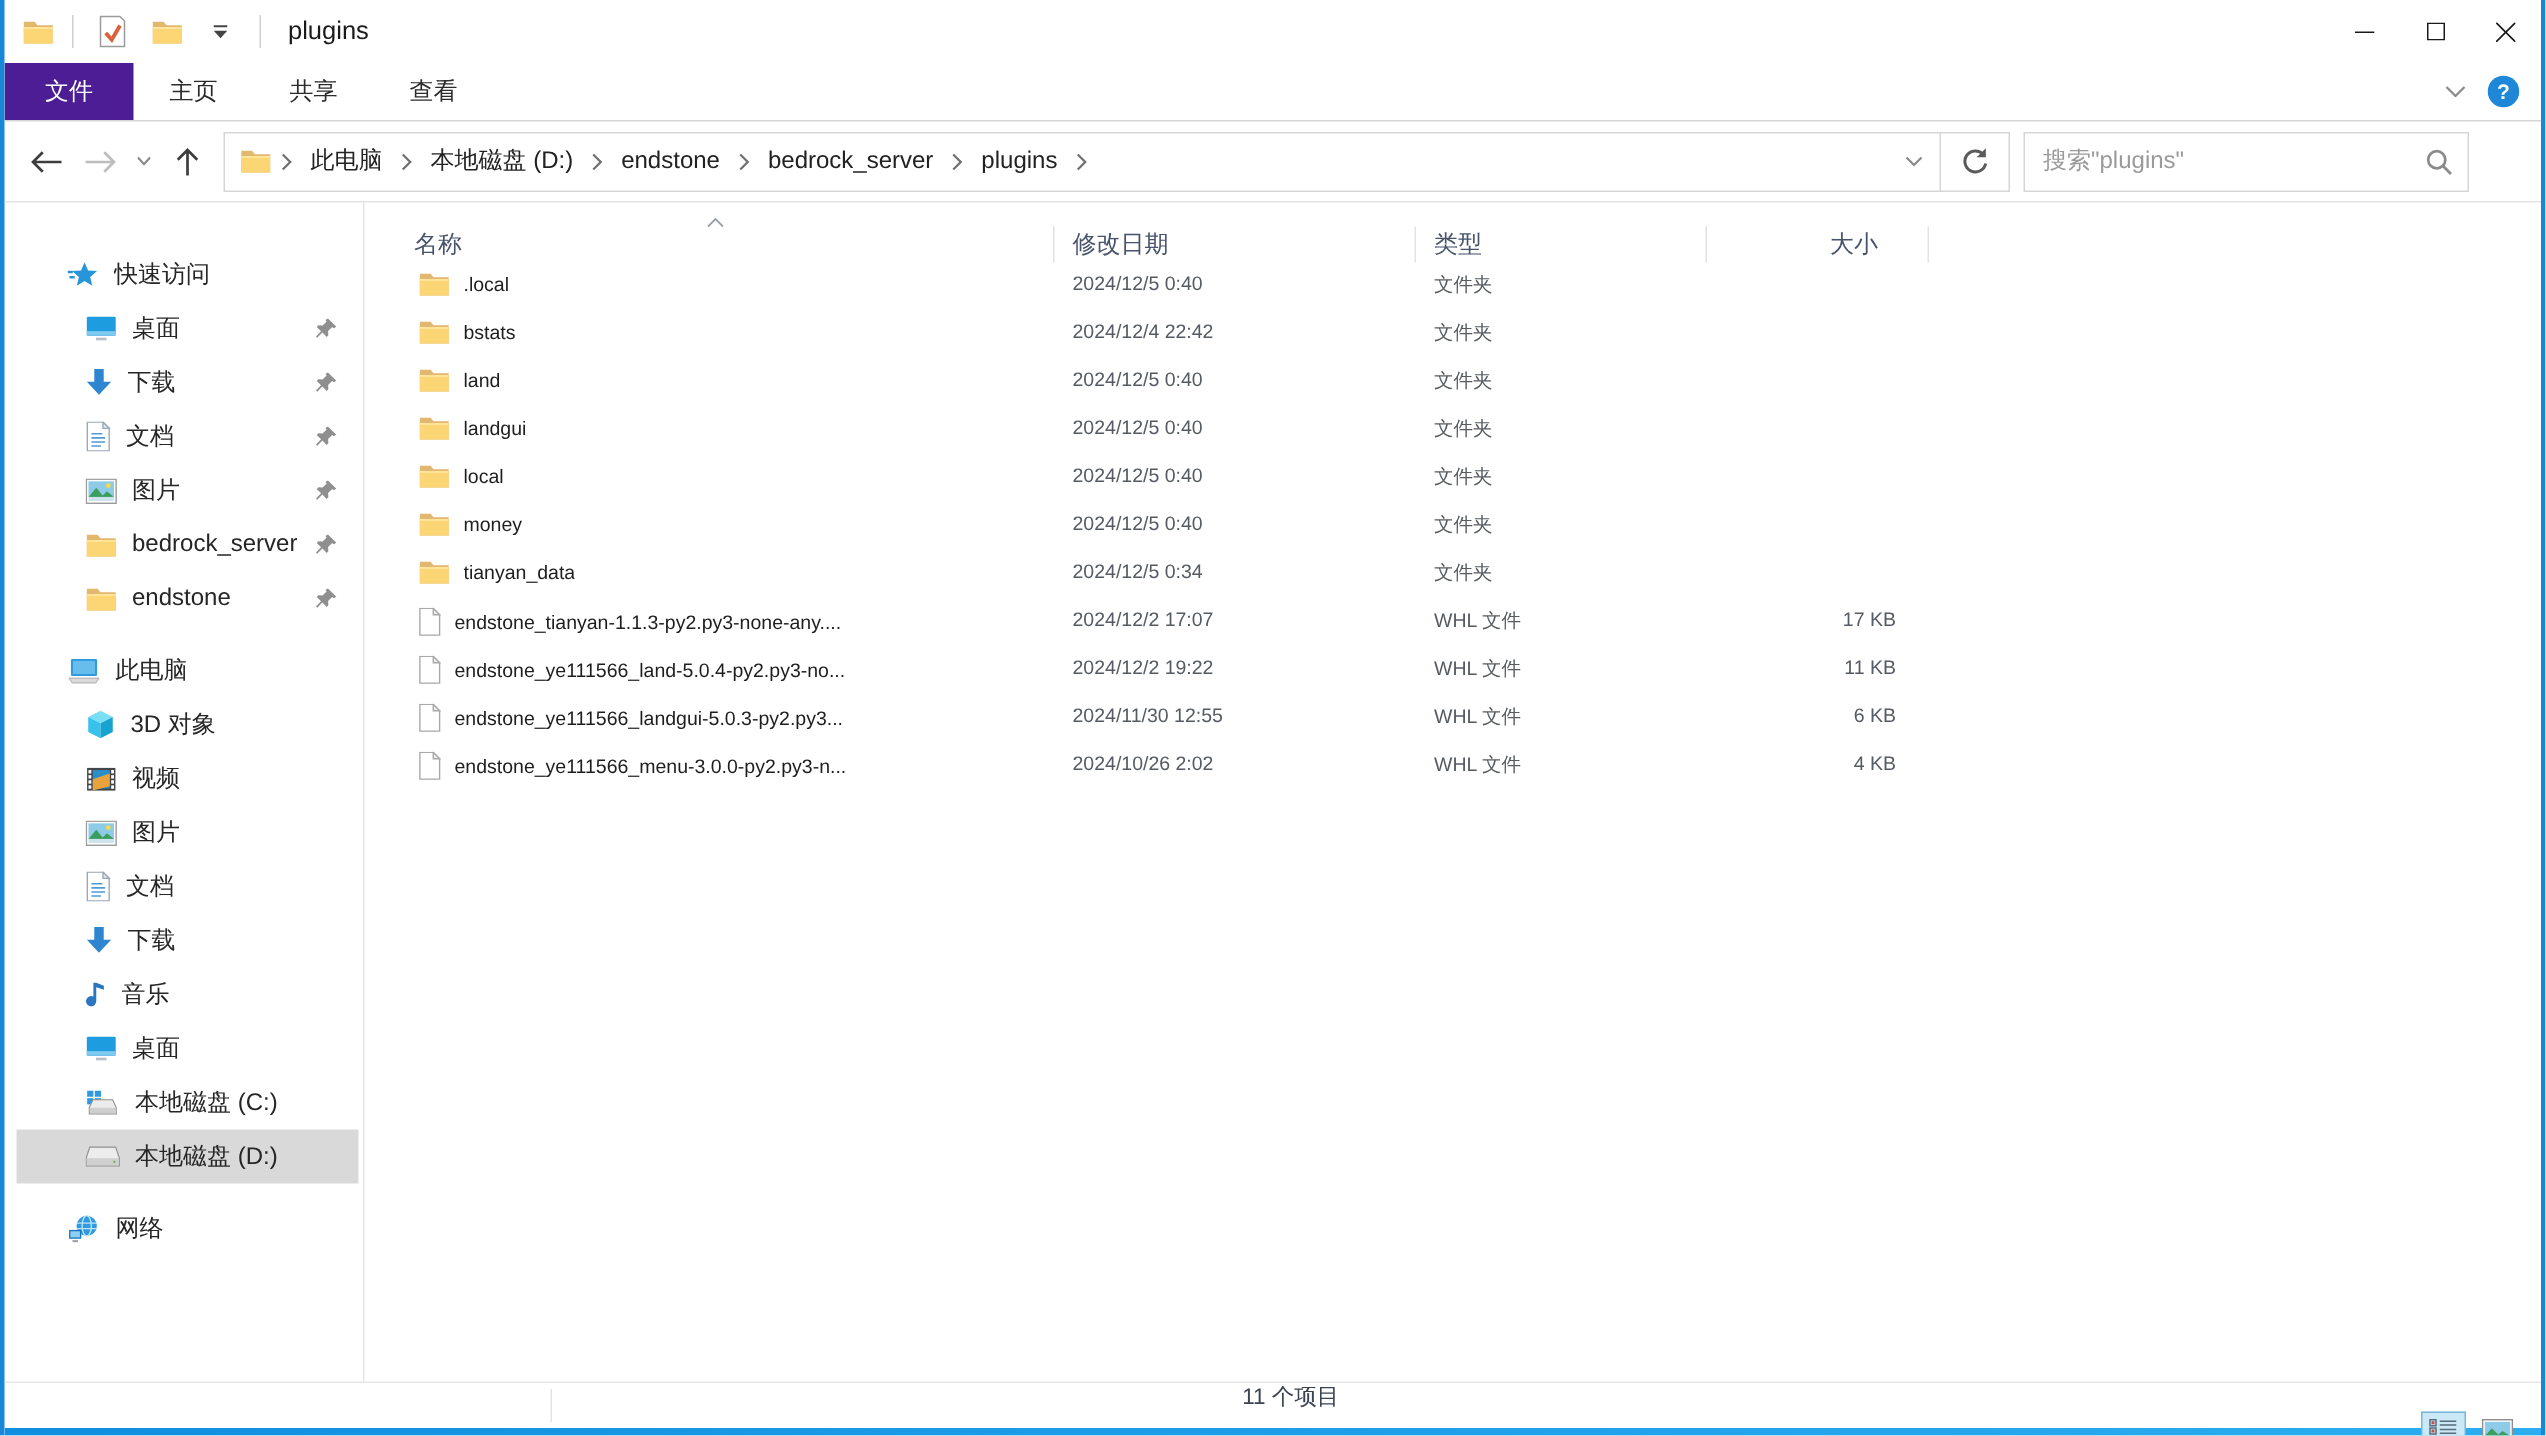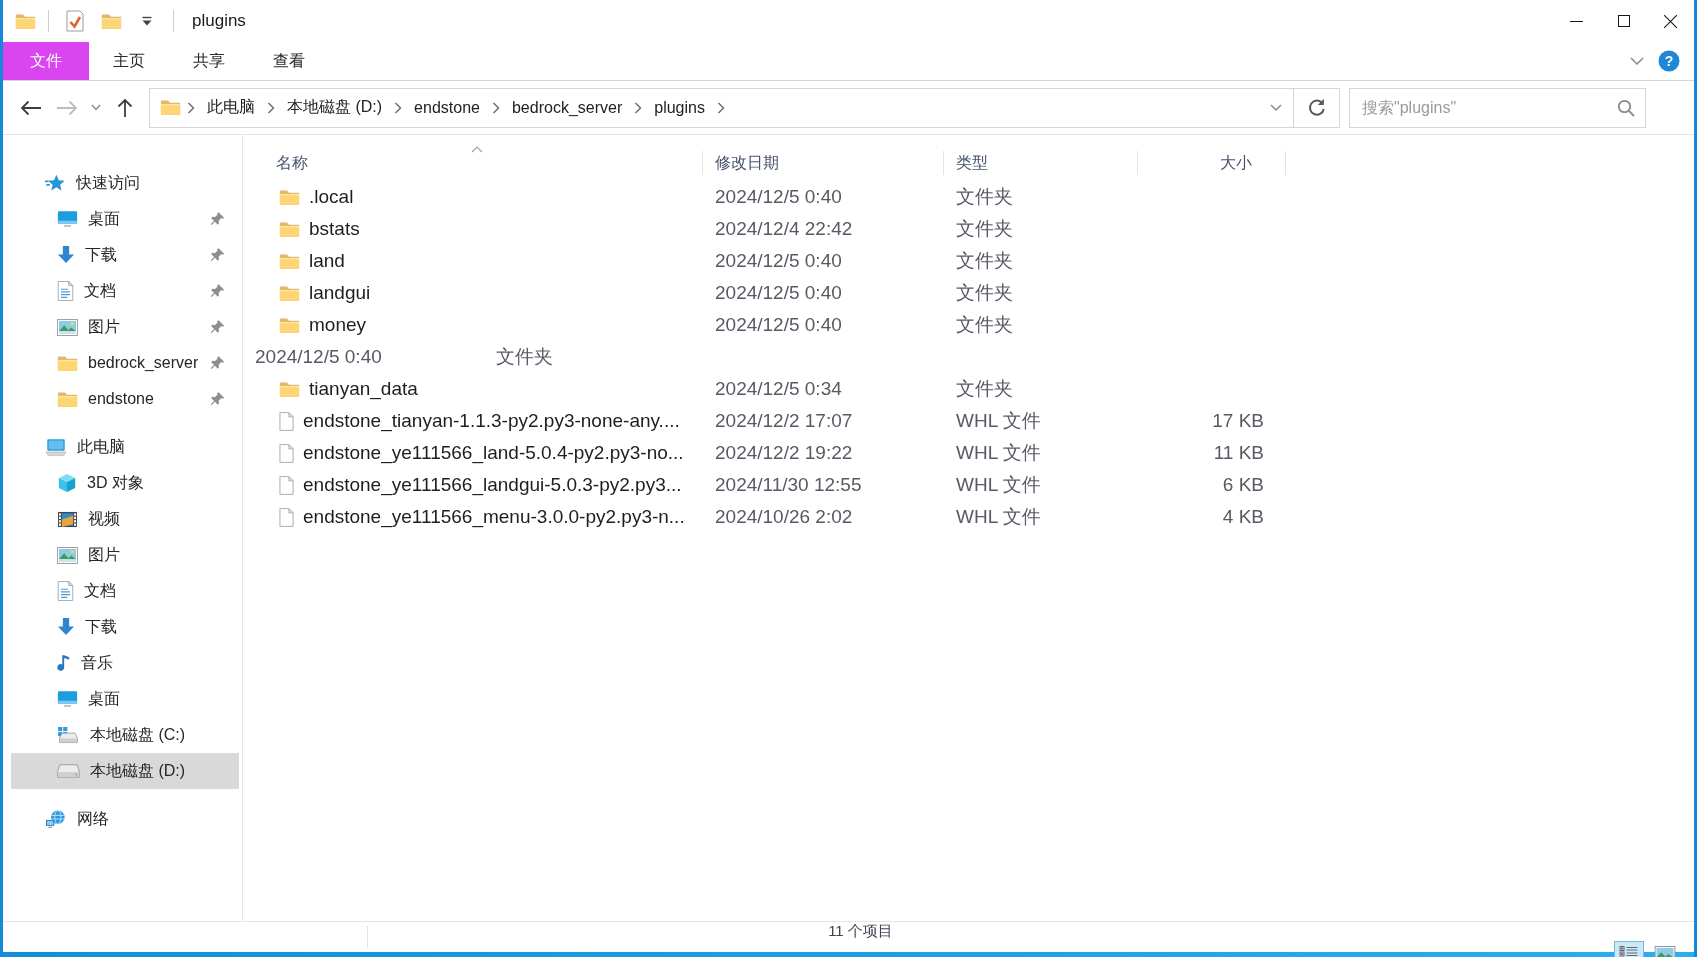--- a/index.html
+++ b/index.html
@@ -14,21 +14,21 @@
   .tb-left{display:flex;align-items:center;gap:8px;padding-left:12px;flex:1;height:100%;}
   .tb-sep{width:1px;height:22px;background:#cfcfcf;margin:0 4px;}
   .tb-title{font-size:17px;color:#1a1a1a;margin-left:6px;}
   .qat-btn{width:28px;height:28px;display:flex;align-items:center;justify-content:center;}
   .win-controls{display:flex;height:100%;}
   .win-btn{width:47px;height:42px;display:flex;align-items:center;justify-content:center;}
 
   
   .ribbonrow{height:38px;display:flex;align-items:stretch;border-bottom:1px solid #d5d5d5;}
   .tab{display:flex;align-items:center;padding:0 24px;font-size:16px;color:#2b2b2b;}
-  .tab-file{background:#d946ef;color:#fff;padding:0 27px;}
+  .tab-file{background:#4c1d95;color:#fff;padding:0 27px;}
   .ribbon-right{margin-left:auto;display:flex;align-items:center;gap:14px;padding-right:14px;}
 
   
   .addressrow{height:53px;display:flex;align-items:center;padding-left:10px;border-bottom:1px solid #e4e4e4;}
   .navbtn{width:36px;height:36px;display:flex;align-items:center;justify-content:center;}
   .navbtn.small{width:22px;}
   .crumbbar{width:1145px;height:40px;border:1px solid #d6d6d6;display:flex;align-items:center;
     box-sizing:border-box;margin-left:6px;background:#fff;}
   .crumb-folder{margin:0 4px 0 10px;}
   .crumb{font-size:16px;color:#222;padding:0 10px;height:100%;display:flex;align-items:center;white-space:nowrap;}
@@ -59,21 +59,21 @@
   .main{flex:1;position:relative;overflow:hidden;}
   .listheader{height:36px;display:flex;align-items:center;position:relative;margin-top:10px;}
   .hcell{font-size:16px;color:#47536b;box-sizing:border-box;height:24px;display:flex;align-items:center;
     border-right:1px solid #e3e3e3;}
   .hc-name{width:460px;padding-left:33px;}
   .hc-date{width:241px;padding-left:12px;}
   .hc-type{width:194px;padding-left:12px;}
   .hc-size{width:148px;justify-content:flex-end;padding-right:33px;}
   .sortcaret{position:absolute;left:228px;top:-6px;}
   .rows{}
-  .frow{height:32px;display:flex;align-items:center;font-size:19px;}
+  .frow{height:32px;display:flex;align-items:flex-start;font-size:13px;}
   .c-name{width:460px;box-sizing:border-box;padding-left:36px;display:flex;align-items:center;gap:9px;
     color:#1e1e1e;white-space:nowrap;overflow:hidden;}
   .c-name span{overflow:hidden;text-overflow:clip;white-space:nowrap;}
   .c-date,.c-type{box-sizing:border-box;padding-left:12px;color:#565b63;white-space:nowrap;}
   .c-date{width:241px;}
   .c-type{width:194px;}
   .c-size{width:148px;box-sizing:border-box;text-align:right;padding-right:22px;color:#565b63;}
 
   
   .statusbar{height:30px;border-top:1px solid #e6e6e6;display:flex;align-items:center;position:relative;flex-direction:column;}
@@ -566,27 +566,37 @@
           </div>
           <div class="frow">
             <div class="c-name">
               <span class="icn">
                 <svg width="21" height="17" viewBox="0 0 24 19">
                   <path fill="#e2b86e" d="M1 1.5h8.2l2.2 2.7H23V18H1z"></path>
                   <path fill="#fcd575" d="M1 5.5h22V18H1z"></path>
                   <path fill="#ffe59a" d="M1 5.5h22v1.6H1z"></path>
                 </svg>
               </span>
-              <span>money</span>
+              <span>local</span>
             </div>
             <div class="c-date">2024/12/5 0:40</div>
             <div class="c-type">文件夹</div>
             <div class="c-size"></div>
           </div>
           <div class="frow">
+            <div class="c-name">
+              <span class="icn">
+                <svg width="21" height="17" viewBox="0 0 24 19">
+                  <path fill="#e2b86e" d="M1 1.5h8.2l2.2 2.7H23V18H1z"></path>
+                  <path fill="#fcd575" d="M1 5.5h22V18H1z"></path>
+                  <path fill="#ffe59a" d="M1 5.5h22v1.6H1z"></path>
+                </svg>
+              </span>
+              <span>money</span>
+            </div>
             <div class="c-date">2024/12/5 0:40</div>
             <div class="c-type">文件夹</div>
             <div class="c-size"></div>
           </div>
           <div class="frow">
             <div class="c-name">
               <span class="icn">
                 <svg width="21" height="17" viewBox="0 0 24 19">
                   <path fill="#e2b86e" d="M1 1.5h8.2l2.2 2.7H23V18H1z"></path>
                   <path fill="#fcd575" d="M1 5.5h22V18H1z"></path>

